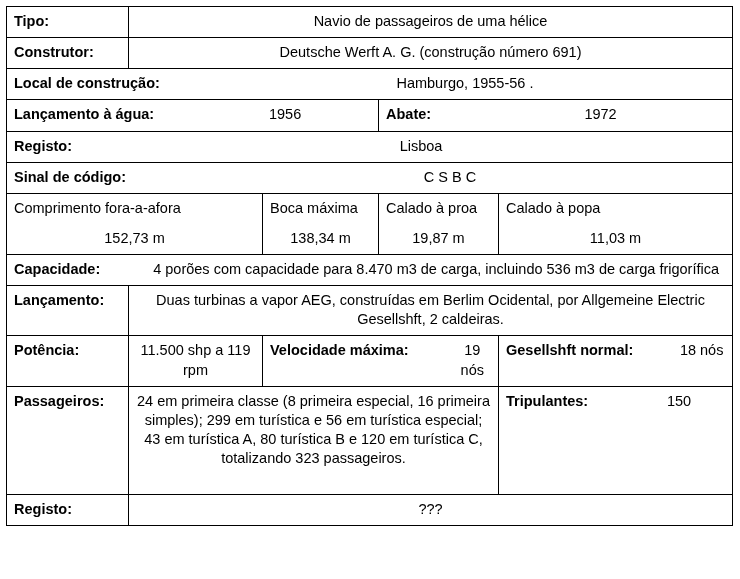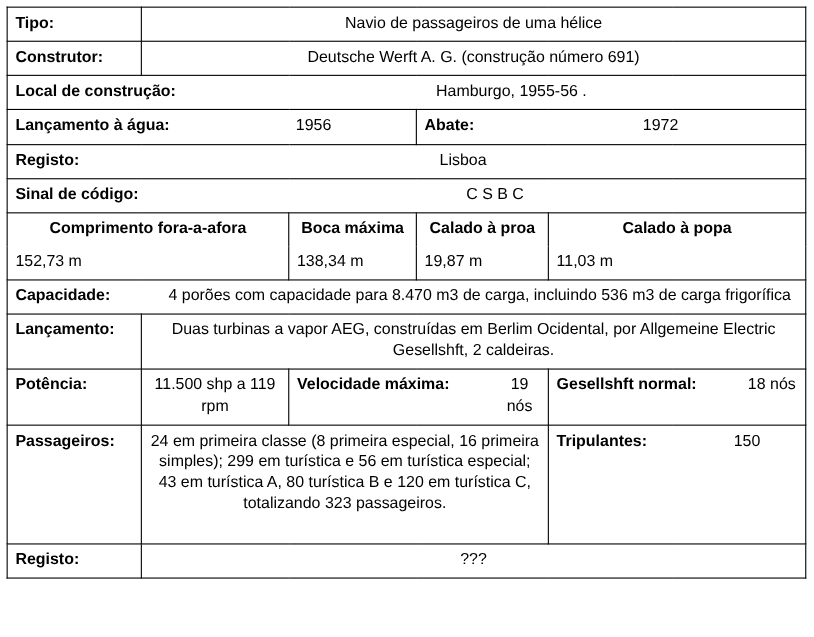--- a/index.html
+++ b/index.html
@@ -42,26 +42,26 @@
   }
   .inline-wrap {
     display: flex;
     align-items: flex-start;
     gap: 39px;
   }
   .inline-wrap .lbl { flex: 0 0 auto; }
   .inline-wrap .val { flex: 1 1 auto; }
 
   .dim-head {
-    text-align: center;
-    font-weight: bold;
+    font-weight: normal;
     border-bottom: none !important;
     padding-bottom: 2px;
   }
   .dim-val {
+    text-align: center;
     border-top: none !important;
     padding-top: 2px;
     padding-bottom: 7px;
   }
   .tall { height: 108px; }
 </style>
 </head>
 <body>
 
 <div id="sheet">

